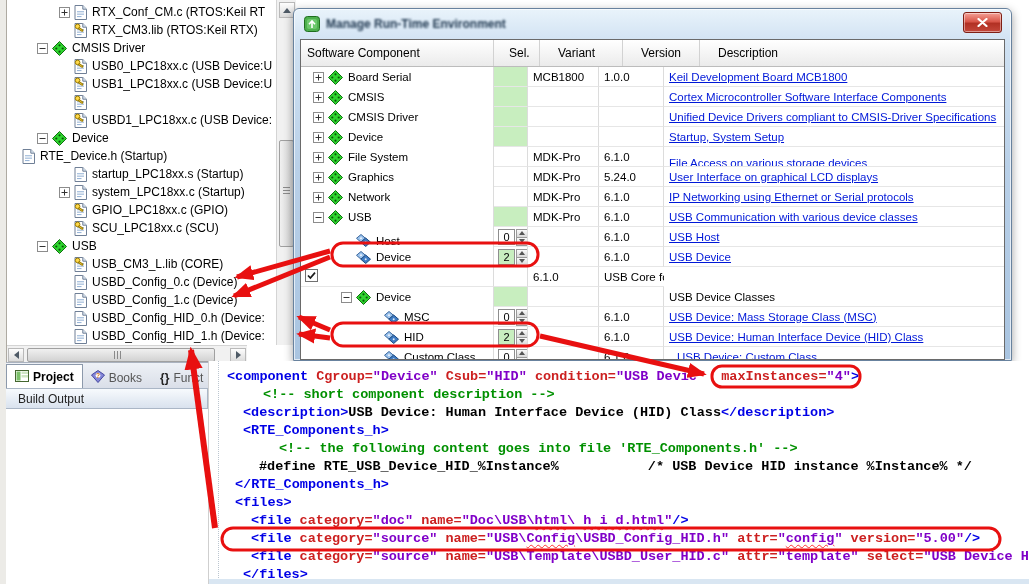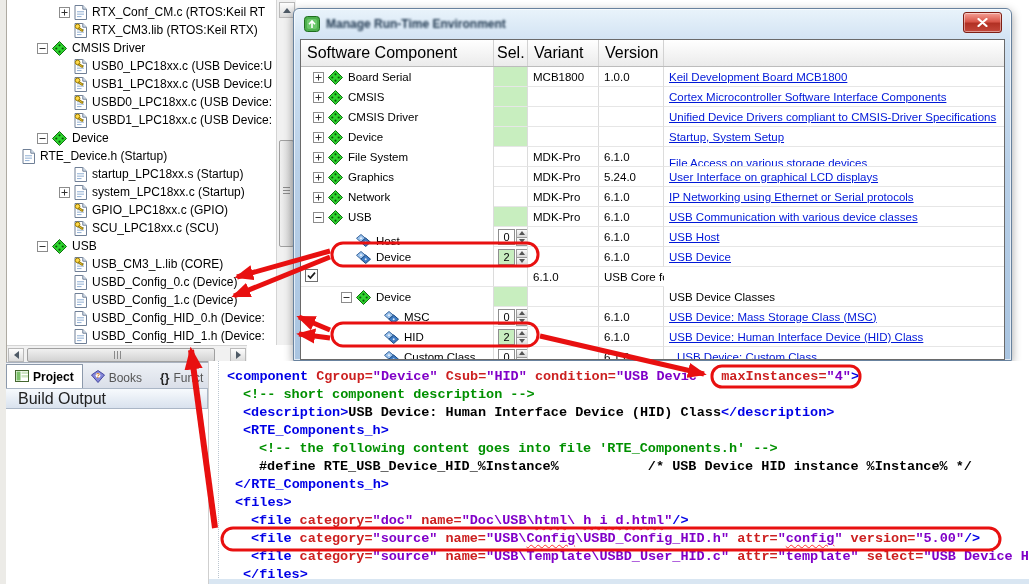--- a/index.html
+++ b/index.html
@@ -42,42 +42,42 @@
   
   #tab-bar{position:absolute;left:6px;top:362px;width:202px;height:26px;
            background:linear-gradient(#eef1f6,#d9dee8);border-top:1px solid #aab2bf;
            display:flex;align-items:flex-end;font-size:12px;}
   .tab{display:flex;align-items:center;gap:4px;height:22px;padding:0 8px;color:#555;white-space:nowrap;}
   .tab.active{background:#fff;border:1px solid #8c99ab;border-bottom:none;
               font-weight:bold;color:#000;height:24px;}
   .tab-div{width:1px;height:14px;background:#9aa4b2;margin:0 1px 4px 1px;}
   #build-header{position:absolute;left:6px;top:388px;width:202px;height:21px;
         background:linear-gradient(#f7fafd,#d9e2ee);border:1px solid #aab6c6;border-left:none;
-        font-size:16px;color:#222;display:flex;align-items:center;padding-left:12px;box-sizing:border-box;}
+        font-size:12px;color:#222;display:flex;align-items:center;padding-left:12px;box-sizing:border-box;}
   #build-body{position:absolute;left:6px;top:409px;width:202px;height:175px;background:#fff;
         border-right:1px solid #c9ccd2;}
 
   
   #dialog{position:absolute;left:293px;top:8px;width:719px;height:353px;z-index:5;
       border-radius:6px 6px 0 0;border:1px solid #68829e;
       background:linear-gradient(180deg,#e9f3fb 0%,#cfe1f2 10%,#b9d0e8 45%,#a9c4e0 100%);
       box-shadow:0 3px 10px rgba(0,0,0,.38), inset 0 0 0 1px rgba(255,255,255,.65);
       box-sizing:border-box;}
   #dlg-titlebar{position:absolute;left:0;top:0;right:0;height:30px;display:flex;
       align-items:center;padding-left:10px;gap:6px;}
   #dlg-title{font-size:12px;font-weight:600;color:#223a52;filter:blur(1.2px);}
   #dlg-close{position:absolute;top:3px;right:9px;width:37px;height:19px;border-radius:3px;
       background:linear-gradient(#f4a096,#d9574a 45%,#b23124 55%,#c4473a);
       border:1px solid #7e1f15;box-shadow:inset 0 0 0 1px rgba(255,255,255,.45);
       display:flex;align-items:center;justify-content:center;}
   #dlg-content{position:absolute;left:6px;top:30px;right:6px;bottom:0;background:#fff;
       border:1px solid #6a6a6a;overflow:hidden;}
   #dlg-header{display:grid;grid-template-columns:193px 34px 71px 65px 1fr;height:26px;
       background:linear-gradient(#ffffff,#ebebeb);border-bottom:1px solid #bcbcbc;
-      font-size:16px;color:#000;}
+      font-size:12px;color:#000;gap:12px;}
   #dlg-header .hc{display:flex;align-items:center;padding-left:6px;border-right:1px solid #d2d2d2;}
   .dlg-row{display:grid;grid-template-columns:193px 34px 71px 65px 1fr;height:20px;
       font-size:11.5px;white-space:nowrap;}
   .dlg-row .c{display:flex;align-items:center;overflow:hidden;}
   .dlg-row .name{border-right:1px solid #dcdcdc;}
   .dlg-row .vcell{border-right:1px solid #dcdcdc;border-bottom:1px solid #e6e6e6;padding-left:5px;}
   .dlg-row .name .box{flex:0 0 11px;height:11px;margin-right:4px;}
   .dlg-row .name .sp{flex:0 0 15px;}
   .dlg-row .name .ic{flex:0 0 auto;margin-right:5px;display:inline-flex;}
   .sel-green{background:var(--sel-green);}
@@ -93,21 +93,21 @@
   .mini-dn{border-left:3px solid transparent;border-right:3px solid transparent;border-top:4px solid #555;width:0;height:0;}
 
   
   #code-panel{position:absolute;left:208px;top:361px;width:821px;height:223px;background:#fff;
       z-index:10;border-left:1px solid #cfcfcf;box-sizing:border-box;}
   #code-guide{position:absolute;left:9px;top:0;bottom:6px;border-left:1px dotted #bcc6d0;}
   #code-pre{position:absolute;left:18px;top:7px;right:0;bottom:0;overflow:hidden;
       font-family:"Liberation Mono","DejaVu Sans Mono",monospace;font-size:13.5px;
       line-height:18px;font-weight:bold;white-space:pre;}
   .tk-tag{color:var(--c-tag);} .tk-att{color:var(--c-att);} .tk-pln{color:#000;}
-  .tk-val{color:var(--c-val);} .tk-com{color:var(--c-com);}
+  .tk-val{color:var(--c-val);} .tk-com{color:var(--c-com);margin-left:20px;}
   .tk-valw{color:var(--c-val);text-decoration:underline wavy #f33 1px;text-underline-offset:2px;}
   #code-bottom{position:absolute;left:0;right:0;bottom:0;height:5px;background:#d9e6f2;}
 
   
   #ann{position:absolute;left:0;top:0;width:1029px;height:584px;z-index:50;pointer-events:none;}
   .ann-oval{fill:none;stroke:var(--ann-red);stroke-width:3;}
   .ann-line{stroke:var(--ann-red);stroke-width:5;fill:none;}
   .ann-line.thick{stroke-width:6;}
 </style>
 </head>
@@ -203,21 +203,20 @@
             <svg width="13" height="15" viewBox="0 0 13 15">
               <path d="M1 0.5 H8.8 L12.5 4.2 V14.5 H1 Z" fill="#fff" stroke="#6f7f96"></path>
               <path d="M8.8 0.5 V4.2 H12.5" fill="#dde7f2" stroke="#6f7f96"></path>
               <rect x="3" y="6.2" width="7" height="1.1" fill="#9ab6d8"></rect>
               <rect x="3" y="8.6" width="7" height="1.1" fill="#9ab6d8"></rect>
               <rect x="3" y="11" width="4.5" height="1.1" fill="#9ab6d8"></rect>
               <circle cx="3.6" cy="3.4" r="2.3" fill="#ffd94a" stroke="#9a7a00"></circle>
               <rect x="5.2" y="4.6" width="4.6" height="1.5" fill="#ffd94a" stroke="#9a7a00" transform="rotate(34 5.2 4.6)"></rect>
             </svg>
           </span>
-          <span class="lbl">USBD0_LPC18xx.c (USB Device:</span>
         </div>
         <div class="tree-row" style="padding-left: 52px;">
           <span class="sp"></span>
           <span class="ic">
             <svg width="13" height="15" viewBox="0 0 13 15">
               <path d="M1 0.5 H8.8 L12.5 4.2 V14.5 H1 Z" fill="#fff" stroke="#6f7f96"></path>
               <path d="M8.8 0.5 V4.2 H12.5" fill="#dde7f2" stroke="#6f7f96"></path>
               <rect x="3" y="6.2" width="7" height="1.1" fill="#9ab6d8"></rect>
               <rect x="3" y="8.6" width="7" height="1.1" fill="#9ab6d8"></rect>
               <rect x="3" y="11" width="4.5" height="1.1" fill="#9ab6d8"></rect>
@@ -468,20 +467,21 @@
       <svg width="11" height="9" viewBox="0 0 11 9">
           <path d="M1.5 1 L9.5 8 M9.5 1 L1.5 8" stroke="#fff" stroke-width="2.2" stroke-linecap="round"></path>
         </svg>
     </div>
     <div id="dlg-content">
       <div id="dlg-header">
         <div class="hc">Software Component</div>
         <div class="hc" style="padding-left:3px;">Sel.</div>
         <div class="hc">Variant</div>
         <div class="hc">Version</div>
+        <div class="hc" style="border-right:none;">Description</div>
       </div>
       <div id="dlg-rows">
           <div class="dlg-row">
             <div class="c name" style="padding-left: 12px;">
               <span class="box"><svg width="11" height="11" viewBox="0 0 11 11">
                   <rect x="0.5" y="0.5" width="10" height="10" fill="#fff" stroke="#8c8c8c"></rect>
                   <line x1="2.5" y1="5.5" x2="8.5" y2="5.5" stroke="#333" stroke-width="1"></line>
                   <line x1="5.5" y1="2.5" x2="5.5" y2="8.5" stroke="#333" stroke-width="1"></line>
                 </svg></span>
               <span class="ic">

